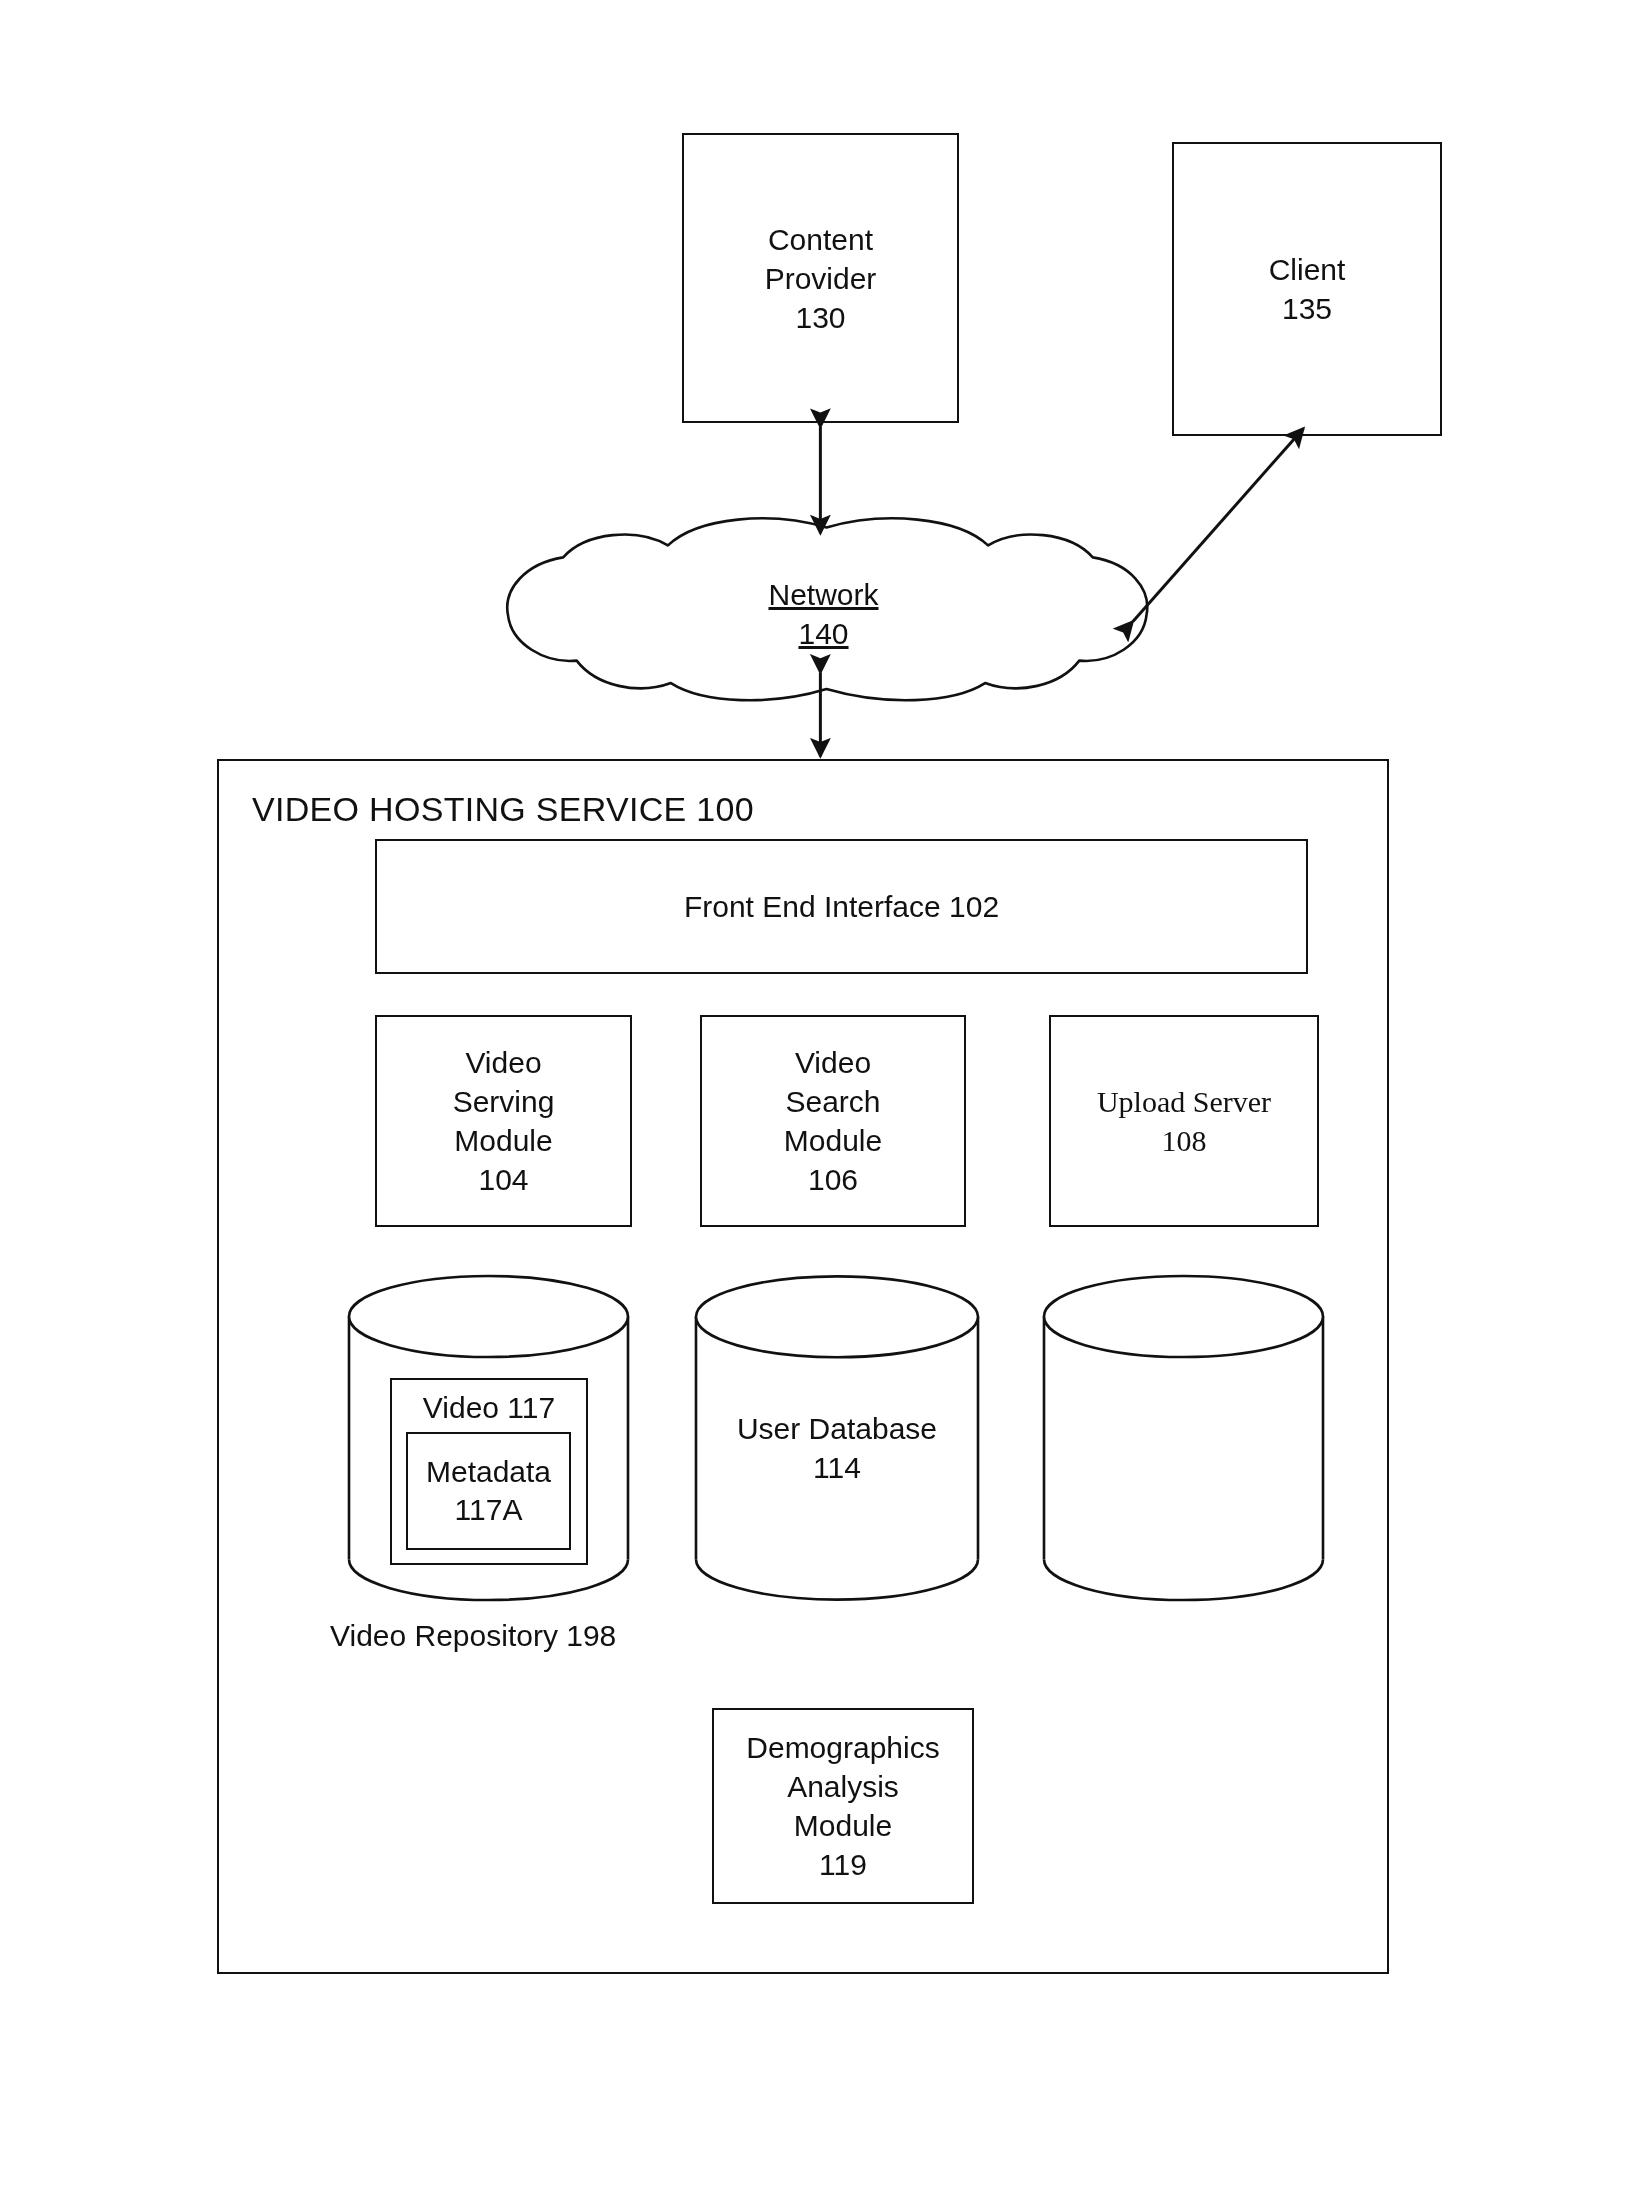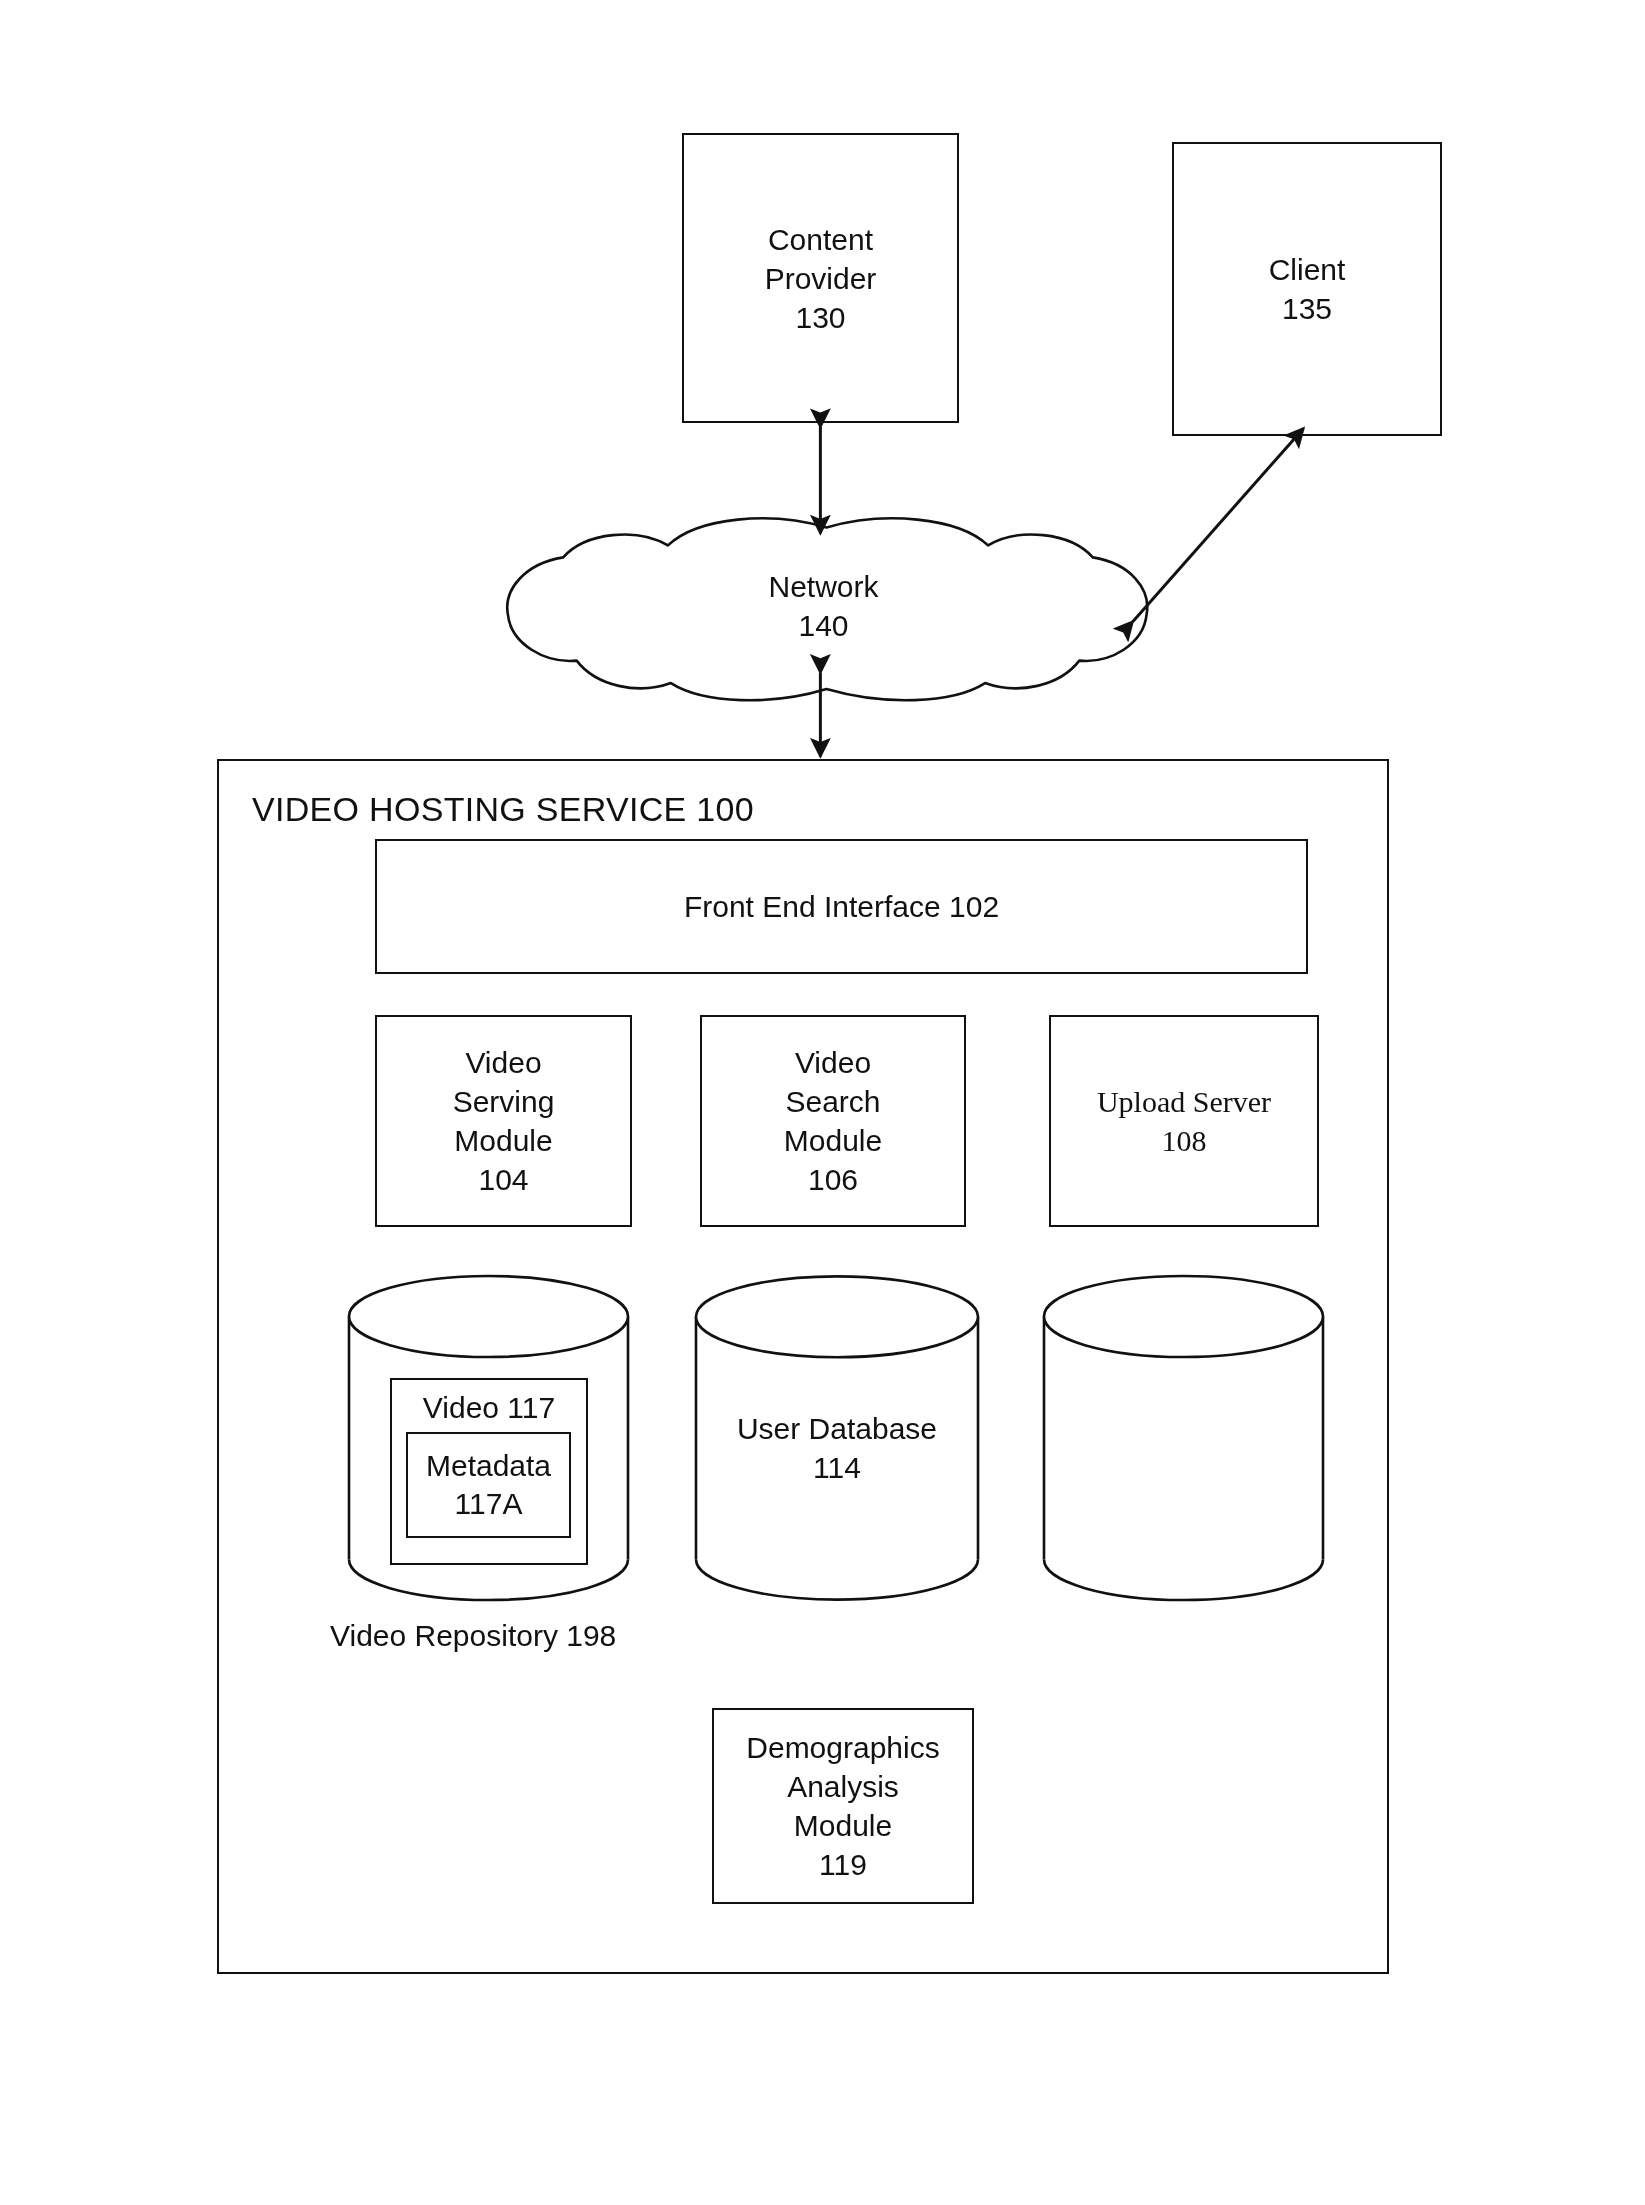--- a/index.html
+++ b/index.html
@@ -81,21 +81,21 @@
     display:flex;
     flex-direction:column;
     align-items:center;
     font-size:30px;
     color:#111;
   }
   #video-117-label{margin-top:10.5px;white-space:nowrap;}
   #metadata-box{
     position:absolute;
     left:406px; top:1432px;
-    width:165px; height:106px;
+    width:165px; height:118px;
     border:2.2px solid #111;
     background:#fff;
     box-sizing:border-box;
     display:flex;
     flex-direction:column;
     align-items:center;
     justify-content:center;
     font-size:30px;
     line-height:1.28;
     color:#111;
@@ -133,21 +133,21 @@
                C 868 170 824 196 782 192
                C 756 226 700 238 656 222
                C 612 250 520 252 444 230
                C 372 252 280 250 236 222
                C 192 238 136 226 110 192
                C 68 196 22 170 18 130
                C 12 96 42 62 92 54
                C 122 20 192 14 232 38
                C 272 0 370 -8 444 14 Z" fill="#ffffff" stroke="#111111" stroke-width="3.5" stroke-linejoin="round"></path>
     </svg>
-    <div class="cyl-text" style="top:50px;">
+    <div class="cyl-text" style="top:58px;text-decoration:underline;">
       <span class="ln">Network</span><br>
       <span class="ln">140</span>
     </div>
   </div>
 
   <div id="service-box"></div>
   <div id="service-title">VIDEO HOSTING SERVICE 100</div>
 
   <div class="node" id="front-end-interface" style="left:375px;top:839px;width:933px;height:135px;">
     <span class="ln">Front End Interface 102</span>

